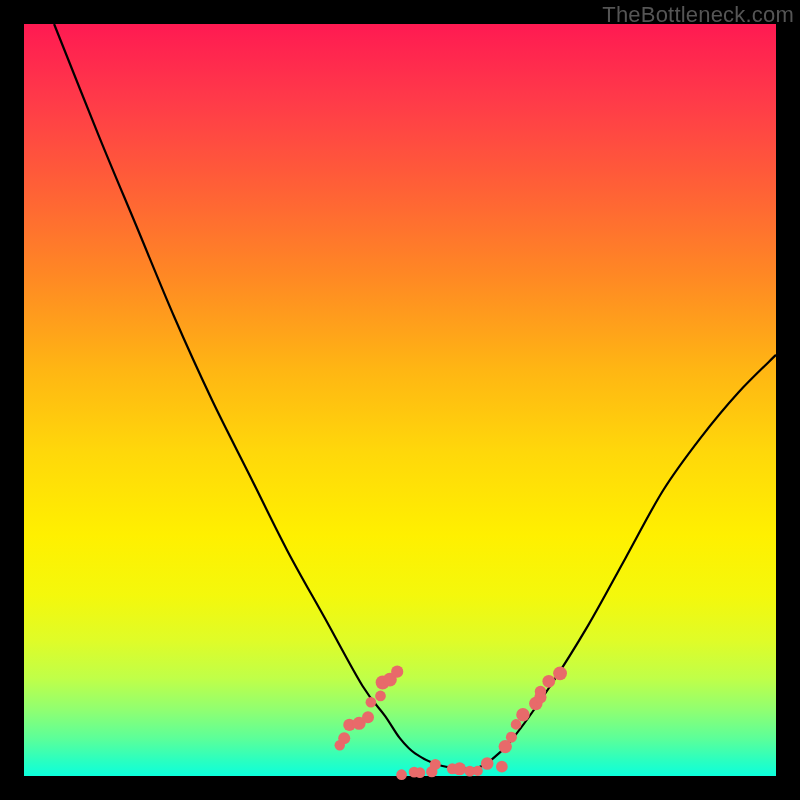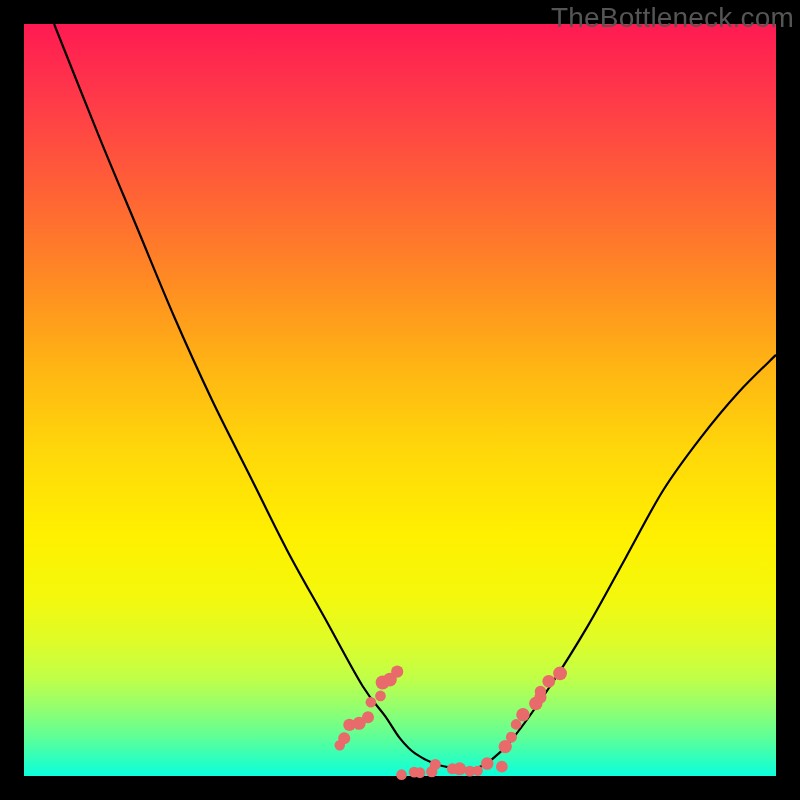--- a/index.html
+++ b/index.html
@@ -39,21 +39,21 @@
       #93ff6f 91%,
       #5cff99 95%,
       #29ffc1 98%,
       #0cffdc 100%);
   }
   .watermark {
     position: absolute;
     top: 2px;
     right: 6px;
     color: #555;
-    font-size: 28px;
+    font-size: 22px;
     font-weight: 500;
     letter-spacing: 0.2px;
     user-select: none;
   }
   svg.curve {
     position: absolute;
     left: 24px;
     top: 24px;
     width: 752px;
     height: 752px;

